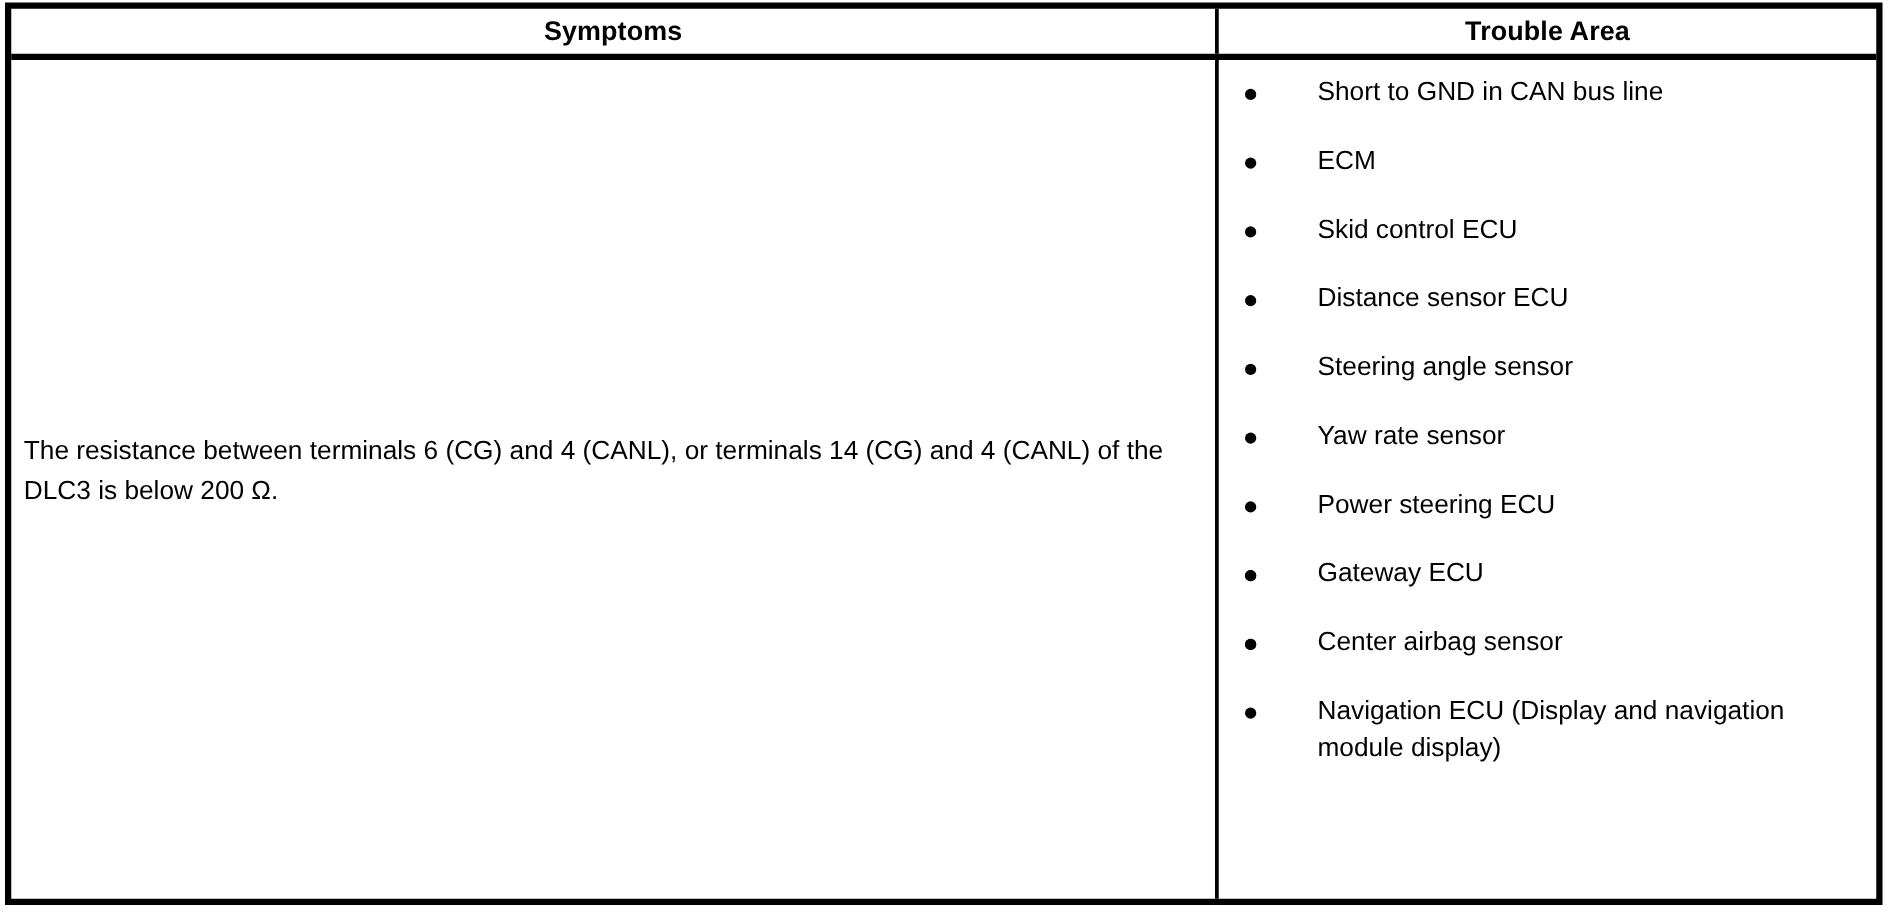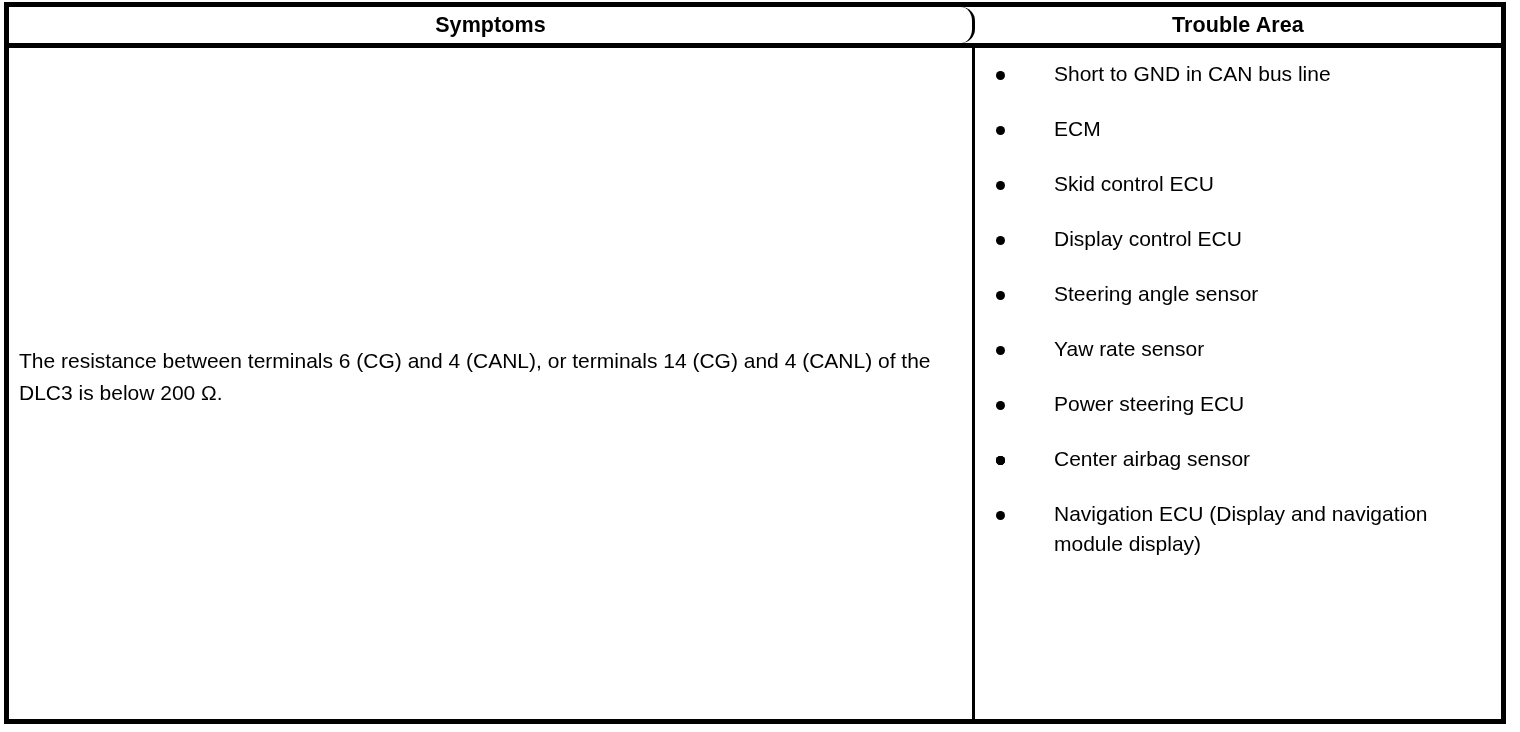--- a/index.html
+++ b/index.html
@@ -50,21 +50,20 @@
     box-sizing: border-box;
   }
   .th {
     display: flex;
     align-items: center;
     justify-content: center;
     box-sizing: border-box;
     font-weight: bold;
     font-size: 21.5px;
     letter-spacing: 0.1px;
-    border-radius: 14px;
   }
   .th-symptoms {
     flex: 0 0 966px;
     width: 966px;
     border-right: 3px solid #000;
   }
   .th-trouble {
     flex: 1 1 auto;
     text-align: center;
   }
@@ -163,21 +162,21 @@
             <span class="label">ECM</span>
           </li>
 
           <li class="trouble-item">
             <span class="bullet"></span>
             <span class="label">Skid control ECU</span>
           </li>
 
           <li class="trouble-item">
             <span class="bullet"></span>
-            <span class="label">Display control ECU</span>
+            <span class="label">Distance sensor ECU</span>
           </li>
 
           <li class="trouble-item">
             <span class="bullet"></span>
             <span class="label">Steering angle sensor</span>
           </li>
 
           <li class="trouble-item">
             <span class="bullet"></span>
             <span class="label">Yaw rate sensor</span>
@@ -185,20 +184,24 @@
 
           <li class="trouble-item">
             <span class="bullet"></span>
             <span class="label">Power steering ECU</span>
           </li>
 
           <li class="trouble-item">
             <span class="bullet"></span>
           </li>
 
+          <li class="trouble-item">
+            <span class="bullet"></span>
+            <span class="label">Gateway ECU</span>
+          </li>
 
           <li class="trouble-item">
             <span class="bullet"></span>
           </li>
 
           <li class="trouble-item">
             <span class="bullet"></span>
             <span class="label">Center airbag sensor</span>
           </li>
 

